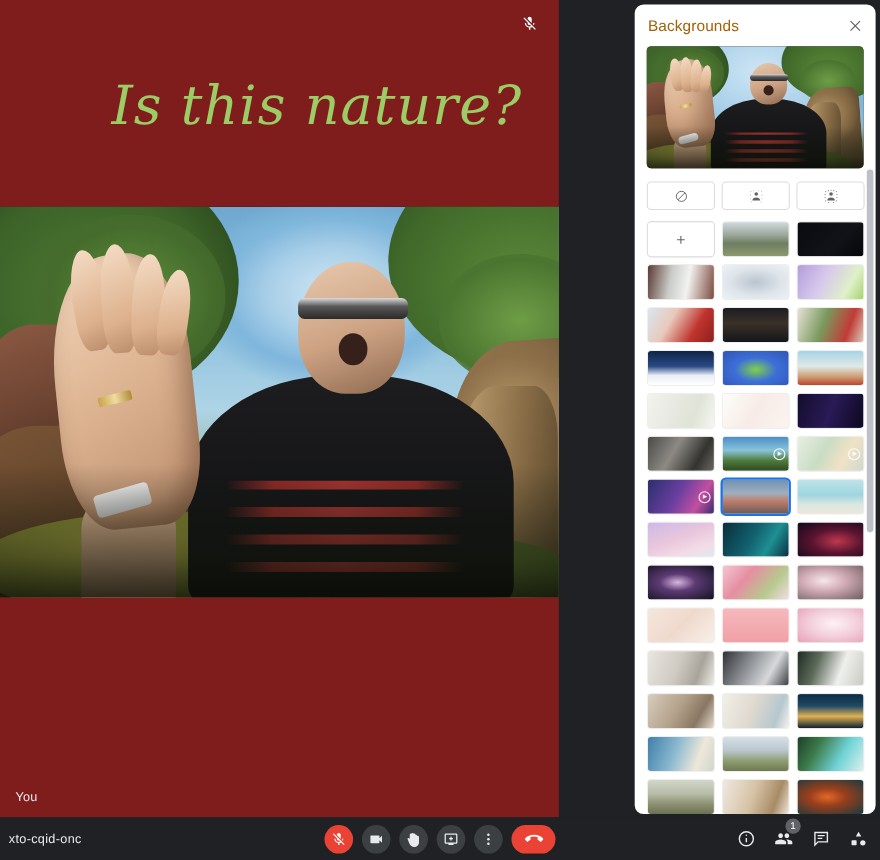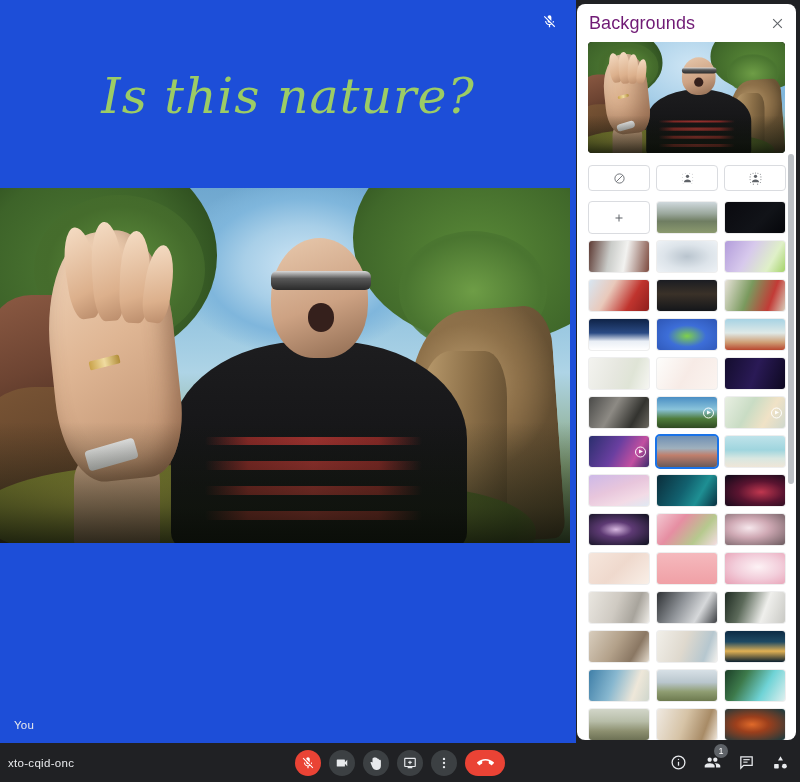--- a/index.html
+++ b/index.html
@@ -6,22 +6,22 @@
   html, body {
     width: 800px; height: 782px;
     overflow: hidden;
     background: #202124;
     font-family: "Liberation Sans", sans-serif;
   }
   #root { position: relative; width: 800px; height: 782px; background: #202124; }
 
   
   .stage {
-    position: absolute; left: 0; top: 0; width: 576px; height: 743px;
-    background: #1d4ed8; overflow: hidden;
+    position: absolute; left: 0; top: 0; width: 508px; height: 743px;
+    background: #7f1d1d; overflow: hidden;
   }
   .slide-title {
     position: absolute; left: 0; top: 72px; width: 576px;
     text-align: center;
     font-family: "DejaVu Serif", serif;
     font-size: 49px;
     font-style: italic;
     letter-spacing: 1px;
     color: #9ccc65;
     line-height: 1;
@@ -208,21 +208,21 @@
   
   .panel {
     position: absolute; left: 577px; top: 4px; width: 219px; height: 736px;
     background: #fff; border-radius: 8px; overflow: hidden;
     display: flex; flex-direction: column;
   }
   .panel-header {
     flex: 0 0 auto; height: 38px; display: flex; align-items: center;
     padding: 0 8px 0 12px; justify-content: space-between;
   }
-  .panel-title { font-size: 18px; color: #701a75; letter-spacing: .1px; }
+  .panel-title { font-size: 14px; color: #a16207; letter-spacing: .1px; }
   .close-btn {
     width: 22px; height: 22px; border: none; background: transparent; cursor: pointer;
     display: flex; align-items: center; justify-content: center; color: #5f6368; padding: 0;
   }
   .close-btn svg { width: 13px; height: 13px; display: block; }
 
   .panel-body {
     flex: 1 1 auto; overflow: hidden; position: relative;
     padding: 0 10px 0 11px;
   }

